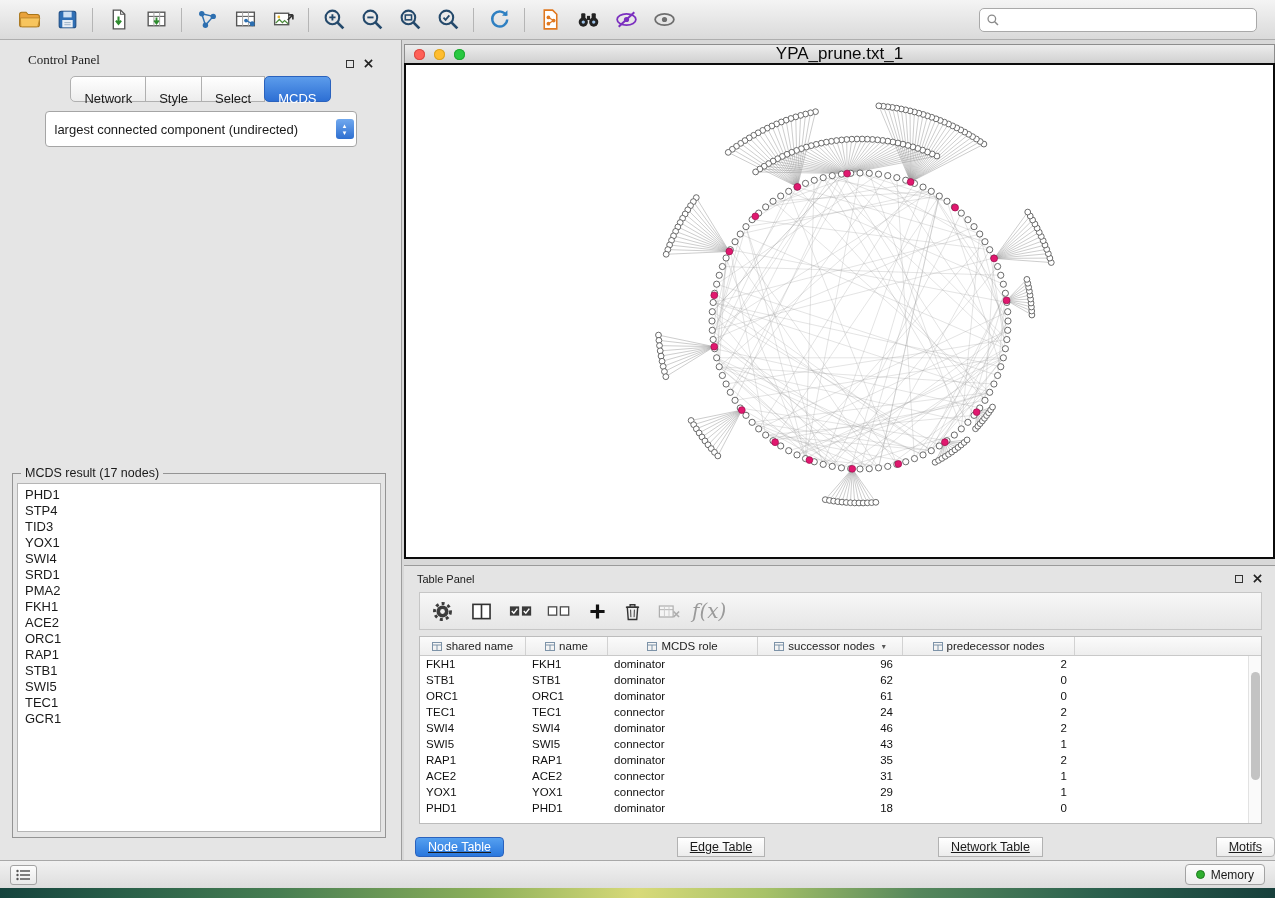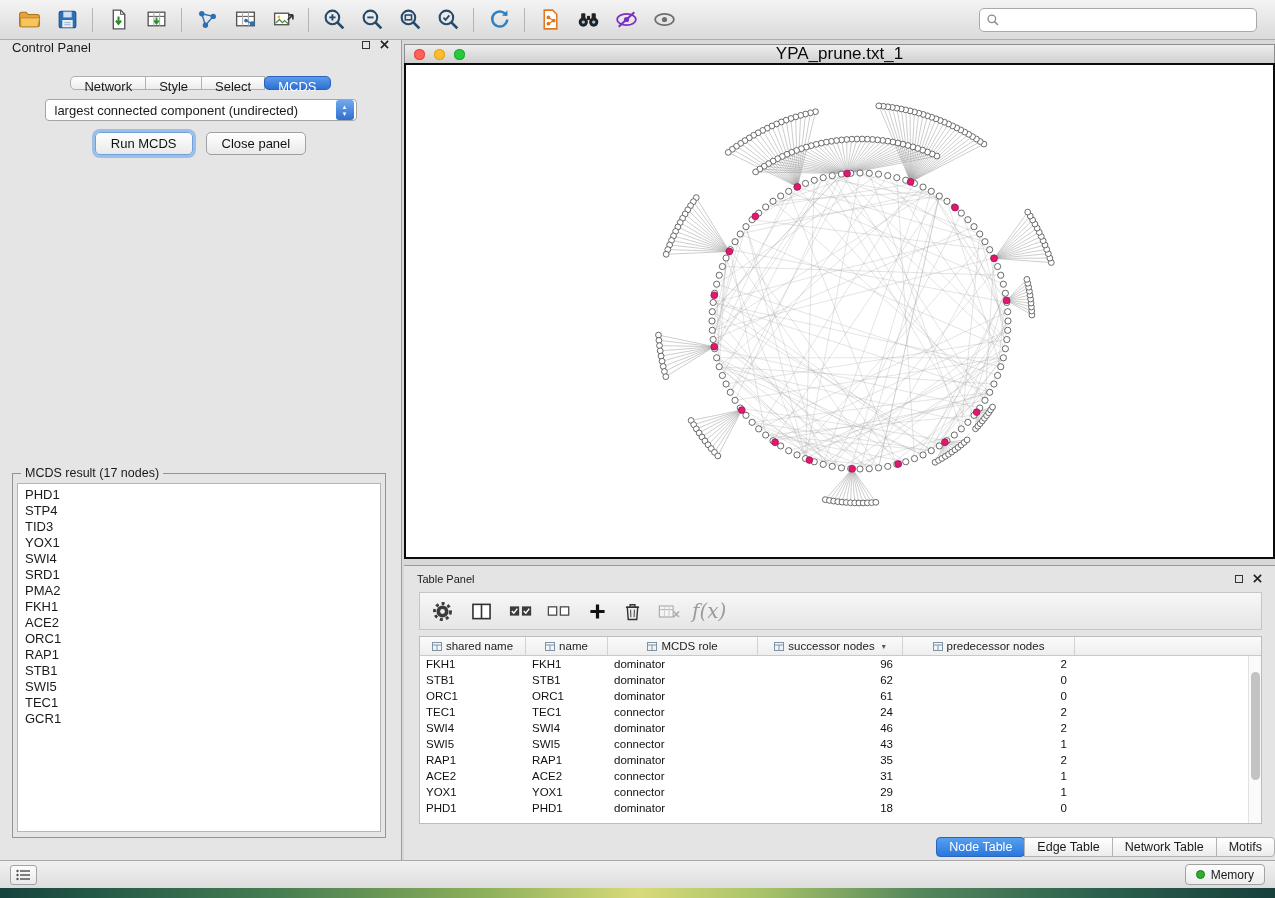--- a/index.html
+++ b/index.html
@@ -15,31 +15,31 @@
   .sep { width:1px; height:24px; background:#b5b5b5; margin:0 6px; }
   .searchbox { margin-left:auto; margin-right:8px; width:278px; height:24px; background:#fff;
                border:1px solid #a9a9a9; border-radius:5px; display:flex; align-items:center; padding:0 6px; }
   .searchbox input { border:none; outline:none; flex:1; font-size:12px; font-family:"Liberation Sans",sans-serif; background:transparent; }
 
   
   .main { height:820px; flex:0 0 820px; display:flex; }
 
   
   .control-panel { width:402px; flex:0 0 402px; background:#e5e5e5; border-right:1px solid #9d9d9d; position:relative; }
-  .cp-header { height:28px; display:flex; align-items:flex-start; padding:0 12px; font-size:13px; }
+  .cp-header { height:28px; display:flex; align-items:flex-end; padding:0 28px; font-size:13px;font-family:Liberation Serif, serif; }
   .win-btns { margin-left:auto; display:flex; align-items:center; gap:10px; }
   .float-btn { width:8px; height:8px; border:1.5px solid #333; display:inline-block; }
   .close-x { width:9px; height:9px; }
   .cp-tabs { display:flex; justify-content:center; margin-top:8px; }
-  .seg { height:14px; line-height:20px; padding:0 13px; font-size:13px; background:linear-gradient(#ffffff,#ededed);
+  .seg { height:14px; line-height:20px; padding:12px 13px; font-size:13px; background:linear-gradient(#ffffff,#ededed);
          border:1px solid #b0b0b0; margin-left:-1px; cursor:default; }
   .seg:first-child { border-radius:5px 0 0 5px; margin-left:0; }
   .seg.sel { background:linear-gradient(#5c9ceb,#2d6fd4); color:#fff; border-color:#2a62bd; border-radius:5px; }
   .opt-label { text-align:center; font-size:13px; margin-top:22px; }
-  .dropdown { width:312px; height:22px; margin:9px auto 0; background:#fff; border:1px solid #a5a5a5; border-radius:4px;
+  .dropdown { width:312px; height:36px; margin:9px auto 0; background:#fff; border:1px solid #a5a5a5; border-radius:4px;
               display:flex; align-items:center; padding:0 2px 0 9px; font-size:13px; }
   .stepper { margin-left:auto; width:18px; height:20px; border-radius:3px; background:linear-gradient(#71a9ef,#2e6fd0);
              display:flex; flex-direction:column; align-items:center; justify-content:center; color:#fff; font-size:7px; line-height:7px; }
   .btn-row { display:flex; justify-content:center; gap:13px; margin-top:11px; }
   .btn { height:23px; padding:0 15px; font-size:13px; font-family:"Liberation Sans",sans-serif; color:#111;
          background:linear-gradient(#ffffff,#e9e9e9); border:1px solid #9f9f9f; border-radius:5px; cursor:default; }
   .btn.focus { box-shadow:0 0 0 3px rgba(97,160,233,0.55); border-color:#6fa1dd; }
   .mcds-box { position:absolute; top:426px; left:12px; right:15px; bottom:22px; border:1px solid #949494;
               padding:3px 4px 5px 4px; display:flex; flex-direction:column; }
   .mcds-box legend { font-size:12.5px; padding:0 4px; margin-left:4px; }
@@ -71,21 +71,21 @@
   .th { display:flex; align-items:center; justify-content:center; gap:4px; border-right:1px solid #d2d2d2; height:100%; }
   .c0 { width:106px; } .c1 { width:82px; } .c2 { width:150px; } .c3 { width:145px; } .c4 { width:172px; }
   .thf { flex:1; border-right:none; }
   .trow { display:flex; height:16px; line-height:16px; font-size:11.5px; color:#111; }
   .tcell { padding-left:6px; overflow:hidden; white-space:nowrap; }
   .tcell.c3 { text-align:right; padding-right:10px; padding-left:0; }
   .tcell.c4 { text-align:right; padding-right:8px; padding-left:0; }
   .hdr-chevron { font-size:8px; color:#555; margin-left:3px; }
   .vscroll { position:absolute; top:19px; right:0; bottom:0; width:13px; background:#fafafa; border-left:1px solid #e2e2e2; }
   .vthumb { position:absolute; top:16px; left:2px; width:9px; height:108px; background:#c3c3c3; border-radius:5px; }
-  .tp-tabs { position:absolute; bottom:3px; left:0; right:0; display:flex; justify-content:flex-end; }
+  .tp-tabs { position:absolute; bottom:3px; left:12px; right:0; display:flex; justify-content:space-between;text-decoration:underline; }
   .ttab { height:20px; line-height:18px; padding:0 12px; font-size:12.5px; background:linear-gradient(#ffffff,#ececec);
           border:1px solid #b2b2b2; margin-left:-1px; cursor:default; }
   .ttab.sel { background:linear-gradient(#55a0f0,#2a77dd); color:#fff; border-color:#2a62bd; border-radius:4px; }
   .ttab:last-child { border-radius:0 4px 4px 0; }
 
   
   .statusbar { height:28px; flex:0 0 28px; background:linear-gradient(#f1f1f1,#dddddd); border-top:1px solid #a8a8a8;
                display:flex; align-items:center; padding:0 10px; }
   .sb-btn { width:27px; height:20px; border:1px solid #a3a3a3; border-radius:3px; background:linear-gradient(#fdfdfd,#e9e9e9);
             display:flex; align-items:center; justify-content:center; }
@@ -259,24 +259,20 @@
         <div class="seg">Style</div>
         <div class="seg">Select</div>
         <div class="seg sel">MCDS</div>
       </div>
       <div class="dropdown">
         <span>largest connected component (undirected)</span>
         <span class="stepper">
             <span>▴</span>
             <span>▾</span>
           </span>
-      </div>
-      <div class="btn-row">
-        <button class="btn focus">Run MCDS</button>
-        <button class="btn">Close panel</button>
       </div>
       <fieldset class="mcds-box">
         <legend>MCDS result (17 nodes)</legend>
         <div class="mcds-list">
             <div class="mcds-item">PHD1</div>
             <div class="mcds-item">STP4</div>
             <div class="mcds-item">TID3</div>
             <div class="mcds-item">YOX1</div>
             <div class="mcds-item">SWI4</div>
             <div class="mcds-item">SRD1</div>

